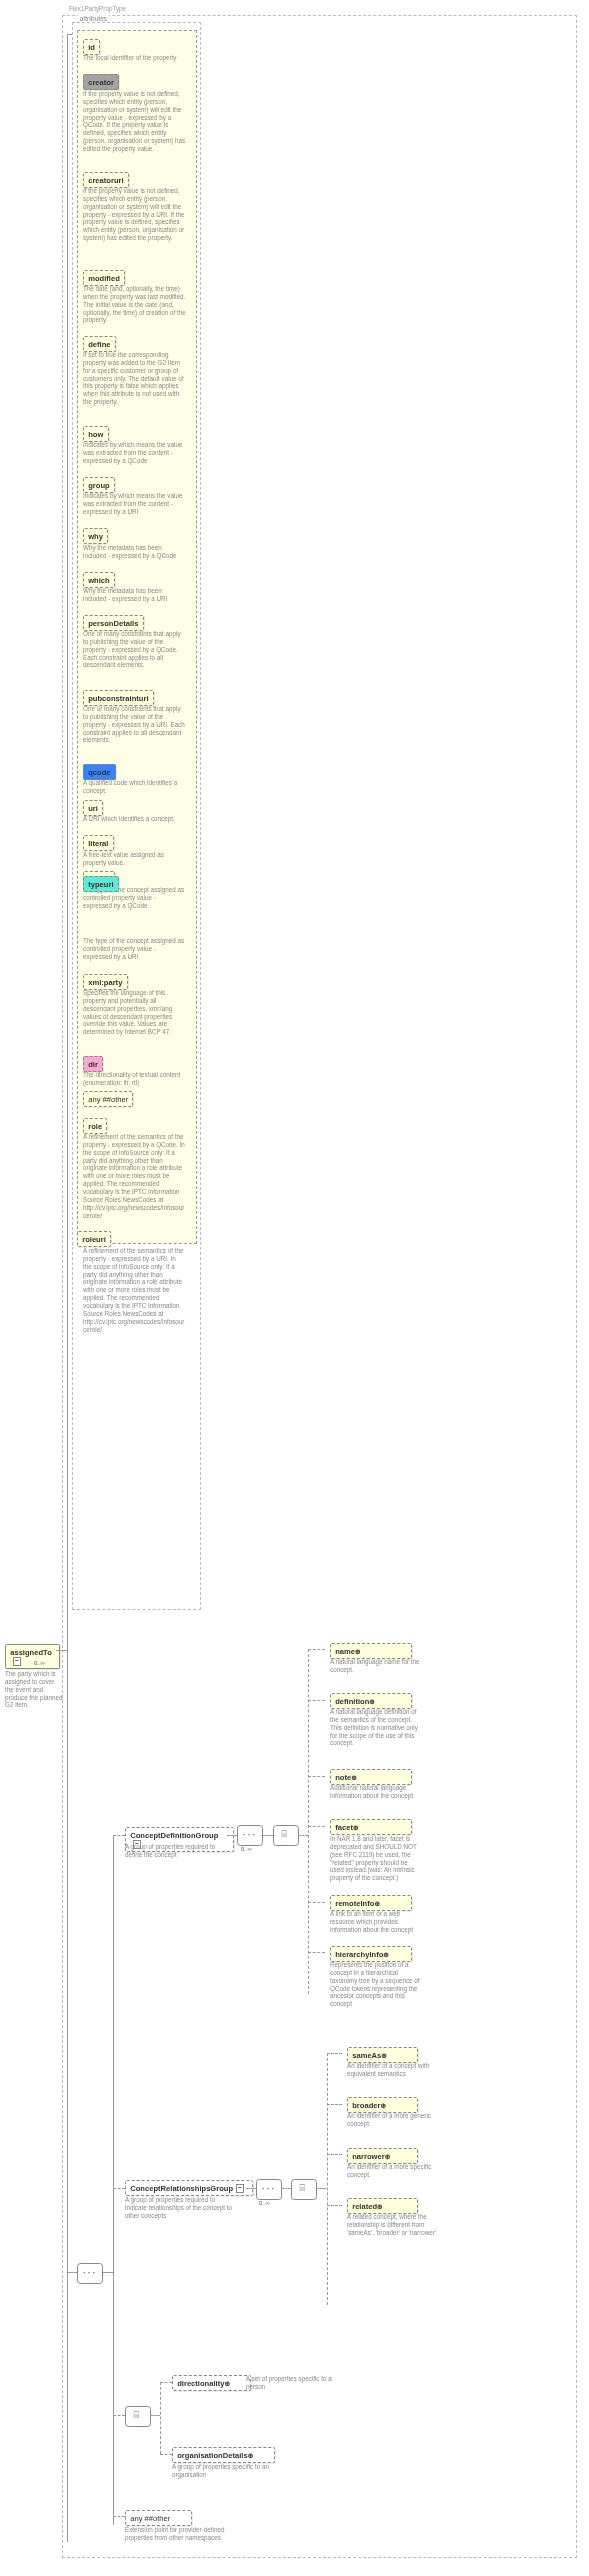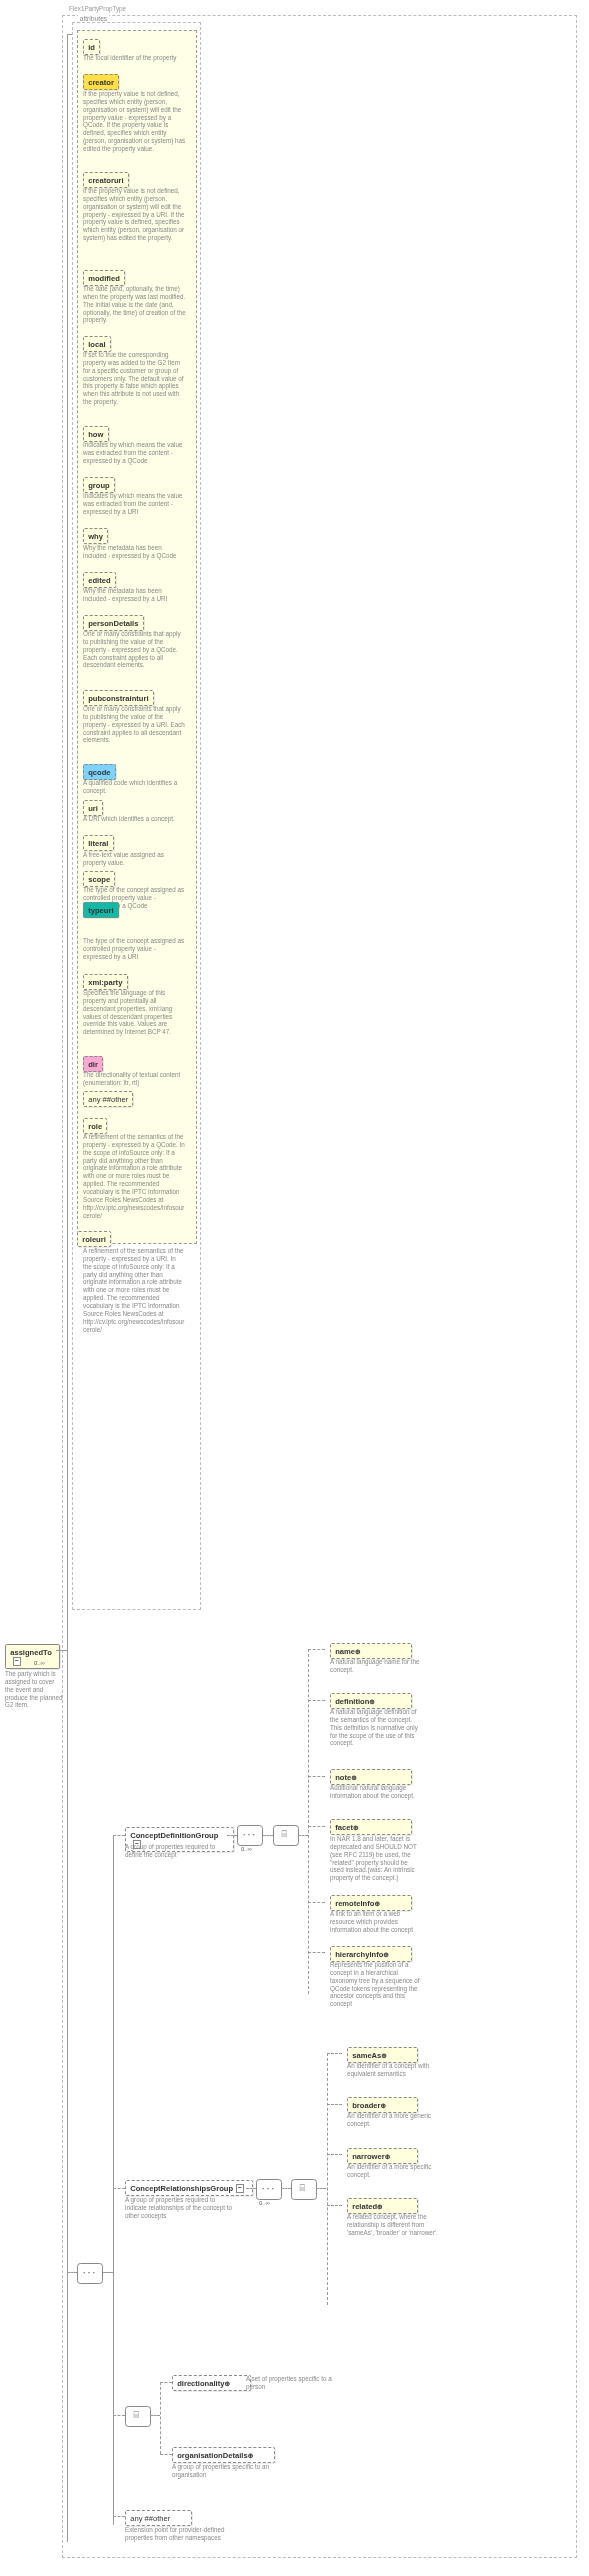--- a/index.html
+++ b/index.html
@@ -156,49 +156,49 @@
   <div class="attr-frame" style="left:72px; top:22px; width:127px; height:1586px;">
     <div class="frame-label">attributes</div>
   </div>
   <div class="attr-frame inner" style="left:77px; top:30px; width:118px; height:1212px;"></div>
 
   <div class="hline" style="left:67px; top:34px; width:5px;"></div>
 
   <div id="attrs-container">
       <div class="node-box" style="border-style: dashed; background: rgb(255, 255, 221); left: 83px; top: 39px; max-width: 82px;">id</div>
       <div class="desc" style="left: 83px; top: 54px; width: 103px;">The local identifier of the property</div>
-      <div class="node-box" style="border-style: dashed; background: #fde047; left: 83px; top: 74px; max-width: 82px;">creator</div>
+      <div class="node-box" style="border-style: dashed; background: #a3a3a3; left: 83px; top: 74px; max-width: 82px;">creator</div>
       <div class="desc" style="left: 83px; top: 90px; width: 103px;">If the property value is not defined, specifies which entity (person, organisation or system) will edit the property value - expressed by a QCode. If the property value is defined, specifies which entity (person, organisation or system) has edited the property value.</div>
       <div class="node-box" style="border-style: dashed; background: rgb(255, 255, 221); left: 83px; top: 172px; max-width: 82px;">creatoruri</div>
       <div class="desc" style="left: 83px; top: 187px; width: 103px;">If the property value is not defined, specifies which entity (person, organisation or system) will edit the property - expressed by a URI. If the property value is defined, specifies which entity (person, organisation or system) has edited the property.</div>
       <div class="node-box" style="border-style: dashed; background: rgb(255, 255, 221); left: 83px; top: 270px; max-width: 82px;">modified</div>
       <div class="desc" style="left: 83px; top: 285px; width: 103px;">The date (and, optionally, the time) when the property was last modified. The initial value is the date (and, optionally, the time) of creation of the property.</div>
-      <div class="node-box" style="border-style: dashed; background: rgb(255, 255, 221); left: 83px; top: 336px; max-width: 82px;">local</div>
+      <div class="node-box" style="border-style: dashed; background: rgb(255, 255, 221); left: 83px; top: 336px; max-width: 82px;">define</div>
       <div class="desc" style="left: 83px; top: 351px; width: 103px;">If set to true the corresponding property was added to the G2 Item for a specific customer or group of customers only. The default value of this property is false which applies when this attribute is not used with the property.</div>
       <div class="node-box" style="border-style: dashed; background: rgb(255, 255, 221); left: 83px; top: 426px; max-width: 82px;">how</div>
       <div class="desc" style="left: 83px; top: 441px; width: 103px;">Indicates by which means the value was extracted from the content - expressed by a QCode</div>
       <div class="node-box" style="border-style: dashed; background: rgb(255, 255, 221); left: 83px; top: 477px; max-width: 82px;">group</div>
       <div class="desc" style="left: 83px; top: 492px; width: 103px;">Indicates by which means the value was extracted from the content - expressed by a URI</div>
       <div class="node-box" style="border-style: dashed; background: rgb(255, 255, 221); left: 83px; top: 528px; max-width: 82px;">why</div>
       <div class="desc" style="left: 83px; top: 544px; width: 103px;">Why the metadata has been included - expressed by a QCode</div>
-      <div class="node-box" style="border-style: dashed; background: rgb(255, 255, 221); left: 83px; top: 572px; max-width: 82px;">edited</div>
+      <div class="node-box" style="border-style: dashed; background: rgb(255, 255, 221); left: 83px; top: 572px; max-width: 82px;">which</div>
       <div class="desc" style="left: 83px; top: 587px; width: 103px;">Why the metadata has been included - expressed by a URI</div>
       <div class="node-box" style="border-style: dashed; background: rgb(255, 255, 221); left: 83px; top: 615px; max-width: 82px;">personDetails</div>
       <div class="desc" style="left: 83px; top: 630px; width: 103px;">One or many constraints that apply to publishing the value of the property - expressed by a QCode. Each constraint applies to all descendant elements.</div>
       <div class="node-box" style="border-style: dashed; background: rgb(255, 255, 221); left: 83px; top: 690px; max-width: 82px;">pubconstrainturi</div>
       <div class="desc" style="left: 83px; top: 705px; width: 103px;">One or many constraints that apply to publishing the value of the property - expressed by a URI. Each constraint applies to all descendant elements.</div>
-      <div class="node-box" style="border-style: dashed; background: #7dd3fc; left: 83px; top: 764px; max-width: 82px;">qcode</div>
+      <div class="node-box" style="border-style: dashed; background: #3b82f6; left: 83px; top: 764px; max-width: 82px;">qcode</div>
       <div class="desc" style="left: 83px; top: 779px; width: 103px;">A qualified code which identifies a concept.</div>
       <div class="node-box" style="border-style: dashed; background: rgb(255, 255, 221); left: 83px; top: 800px; max-width: 82px;">uri</div>
       <div class="desc" style="left: 83px; top: 815px; width: 103px;">A URI which identifies a concept.</div>
       <div class="node-box" style="border-style: dashed; background: rgb(255, 255, 221); left: 83px; top: 835px; max-width: 82px;">literal</div>
       <div class="desc" style="left: 83px; top: 851px; width: 103px;">A free-text value assigned as property value.</div>
       <div class="node-box" style="border-style: dashed; background: rgb(255, 255, 221); left: 83px; top: 871px; max-width: 82px;">scope</div>
       <div class="desc" style="left: 83px; top: 886px; width: 103px;">The type of the concept assigned as controlled property value - expressed by a QCode</div>
-      <div class="node-box" style="border-style: dashed; background: #14b8a6; left: 83px; top: 902px; max-width: 82px;">typeuri</div>
+      <div class="node-box" style="border-style: dashed; background: #5eead4; left: 83px; top: 876px; max-width: 82px;">typeuri</div>
       <div class="desc" style="left: 83px; top: 937px; width: 103px;">The type of the concept assigned as controlled property value - expressed by a URI</div>
       <div class="node-box" style="border-style: dashed; background: rgb(255, 255, 221); left: 83px; top: 974px; max-width: 82px;">xml:party</div>
       <div class="desc" style="left: 83px; top: 989px; width: 103px;">Specifies the language of this property and potentially all descendant properties. xml:lang values of descendant properties override this value. Values are determined by Internet BCP 47.</div>
       <div class="node-box" style="border-style: dashed; background: #f9a8d4; left: 83px; top: 1056px; max-width: 82px;">dir</div>
       <div class="desc" style="left: 83px; top: 1071px; width: 103px;">The directionality of textual content (enumeration: ltr, rtl)</div>
       <div class="node-box" style="border-style: dashed; font-weight: normal; left: 83px; top: 1091px; max-width: 82px;">any ##other</div>
       <div class="node-box" style="border-style: dashed; background: rgb(255, 255, 221); left: 83px; top: 1118px; max-width: 82px;">role</div>
       <div class="desc" style="left: 83px; top: 1133px; width: 103px;">A refinement of the semantics of the property - expressed by a QCode. In the scope of infoSource only: If a party did anything other than originate information a role attribute with one or more roles must be applied. The recommended vocabulary is the IPTC Information Source Roles NewsCodes at http://cv.iptc.org/newscodes/infosourcerole/</div>
       <div class="node-box" style="border-style: dashed; background: rgb(255, 255, 221); left: 77px; top: 1231px; max-width: 82px;">roleuri</div>
       <div class="desc" style="left: 83px; top: 1247px; width: 103px;">A refinement of the semantics of the property - expressed by a URI. In the scope of infoSource only: If a party did anything other than originate information a role attribute with one or more roles must be applied. The recommended vocabulary is the IPTC Information Source Roles NewsCodes at http://cv.iptc.org/newscodes/infosourcerole/</div>

